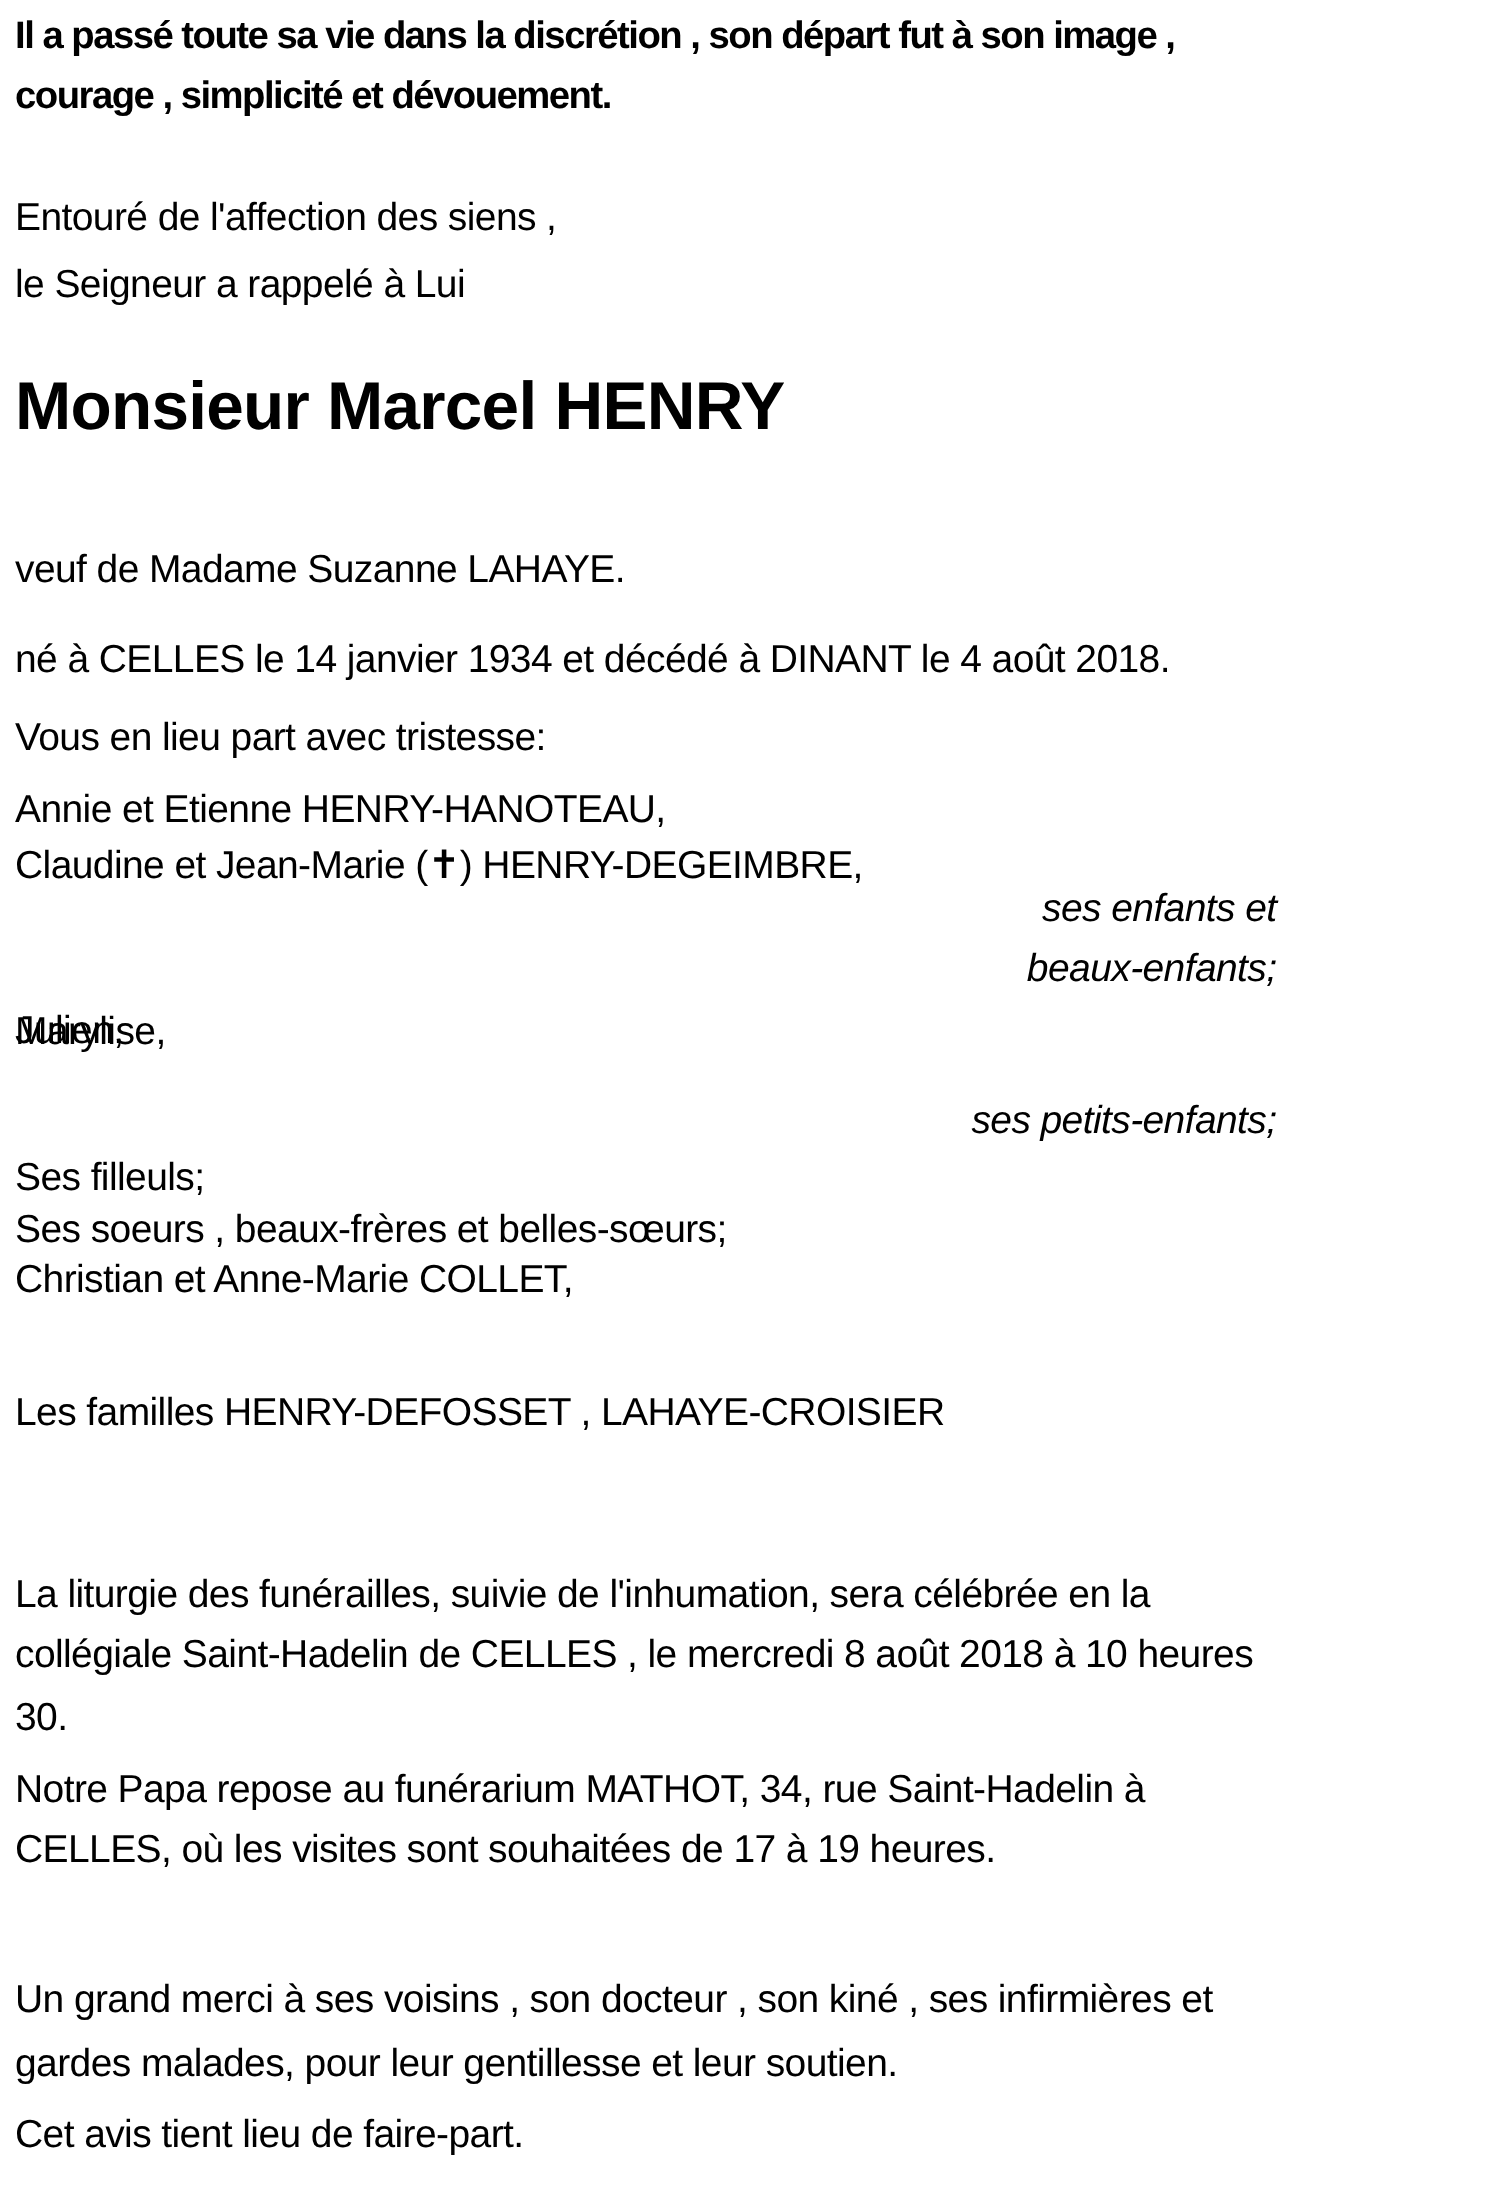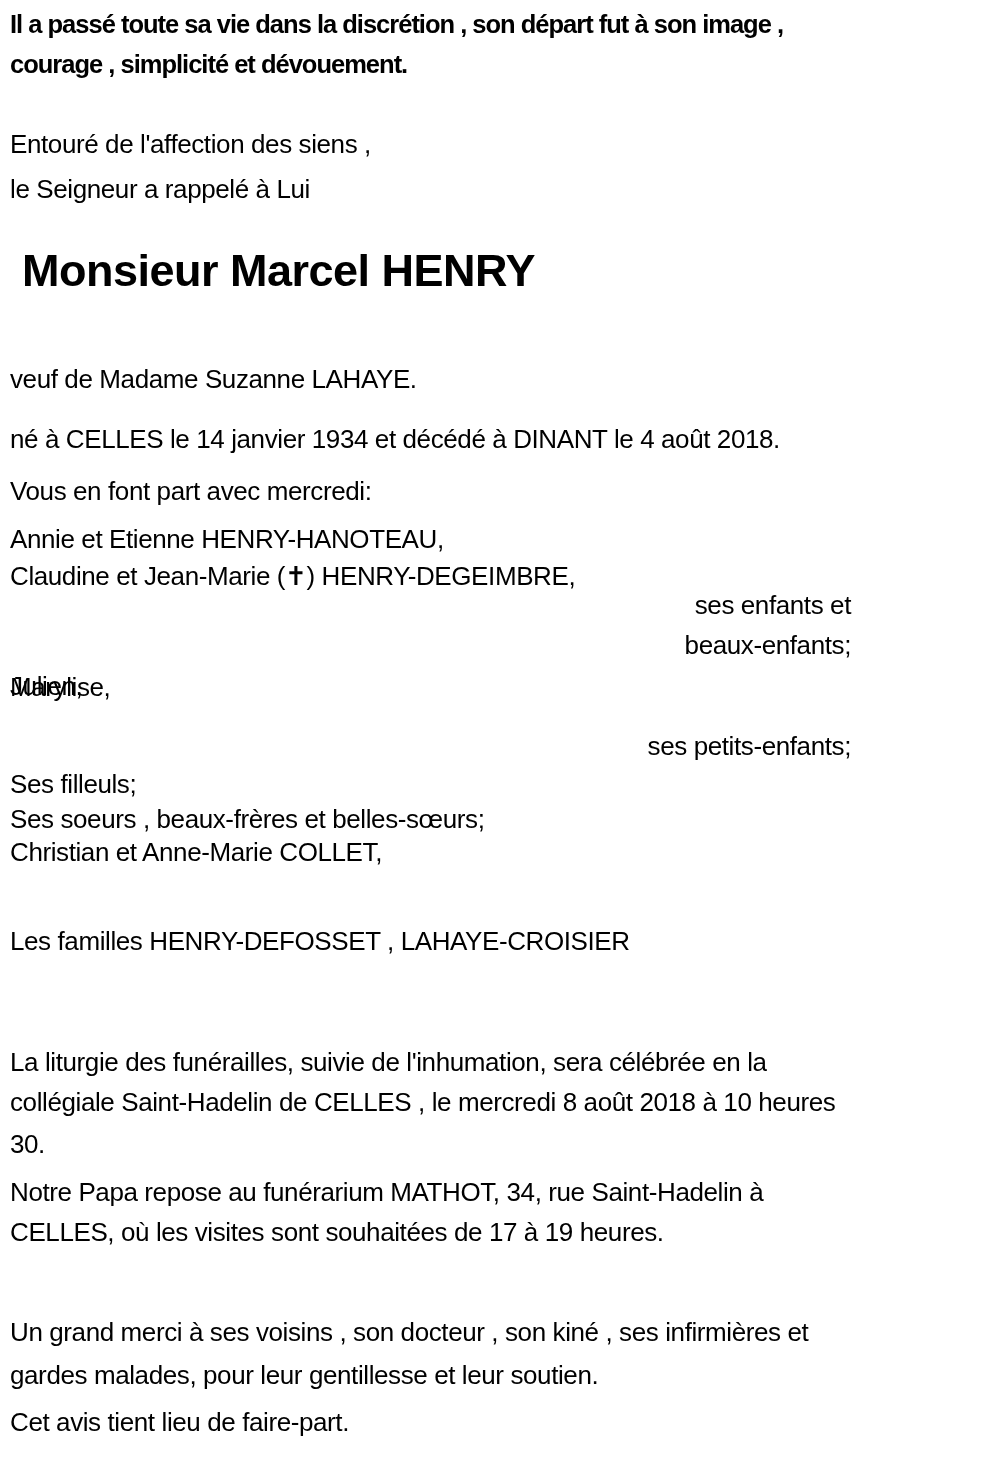--- a/index.html
+++ b/index.html
@@ -27,50 +27,50 @@
   }
   .ln.bold {
     font-weight: bold;
     font-size: 25.5px;
     letter-spacing: -1px;
   }
   .ln.rlabel {
     left: auto;
     right: 5px;
     text-align: right;
+    font-style: italic;
   }
   .name-title {
     position: absolute;
     left: 10px;
     top: 243px;
     font-size: 45px;
     line-height: 56px;
     font-weight: bold;
     letter-spacing: -0.5px;
     white-space: nowrap;
-    margin-left: 12px;
   }
 </style>
 </head>
 <body>
 
 <div class="page">
 
   <div class="ln bold" style="top:4px">Il a passé toute sa vie dans la discrétion , son départ fut à son image ,</div>
   <div class="ln bold" style="top:44px">courage , simplicité et dévouement.</div>
 
   <div class="ln" style="top:124px">Entouré de l'affection des siens ,</div>
   <div class="ln" style="top:169px">le Seigneur a rappelé à Lui</div>
 
   <div class="name-title">Monsieur Marcel HENRY</div>
 
   <div class="ln" style="top:359px">veuf de Madame Suzanne LAHAYE.</div>
 
   <div class="ln" style="top:419px">né à CELLES le 14 janvier 1934 et décédé à DINANT le 4 août 2018.</div>
-  <div class="ln" style="top:471px">Vous en font part avec mercredi:</div>
+  <div class="ln" style="top:471px">Vous en lieu part avec tristesse:</div>
 
   <div class="ln" style="top:519px">Annie et Etienne HENRY-HANOTEAU,</div>
   <div class="ln" style="top:556px">Claudine et Jean-Marie (✝) HENRY-DEGEIMBRE,</div>
 
   <div class="ln rlabel" style="top:585px">ses enfants et</div>
   <div class="ln rlabel" style="top:625px">beaux-enfants;</div>
 
   <div class="ln" style="top:666px">Julien,</div>
   <div class="ln" style="top:667px">Marylise,</div>
 

